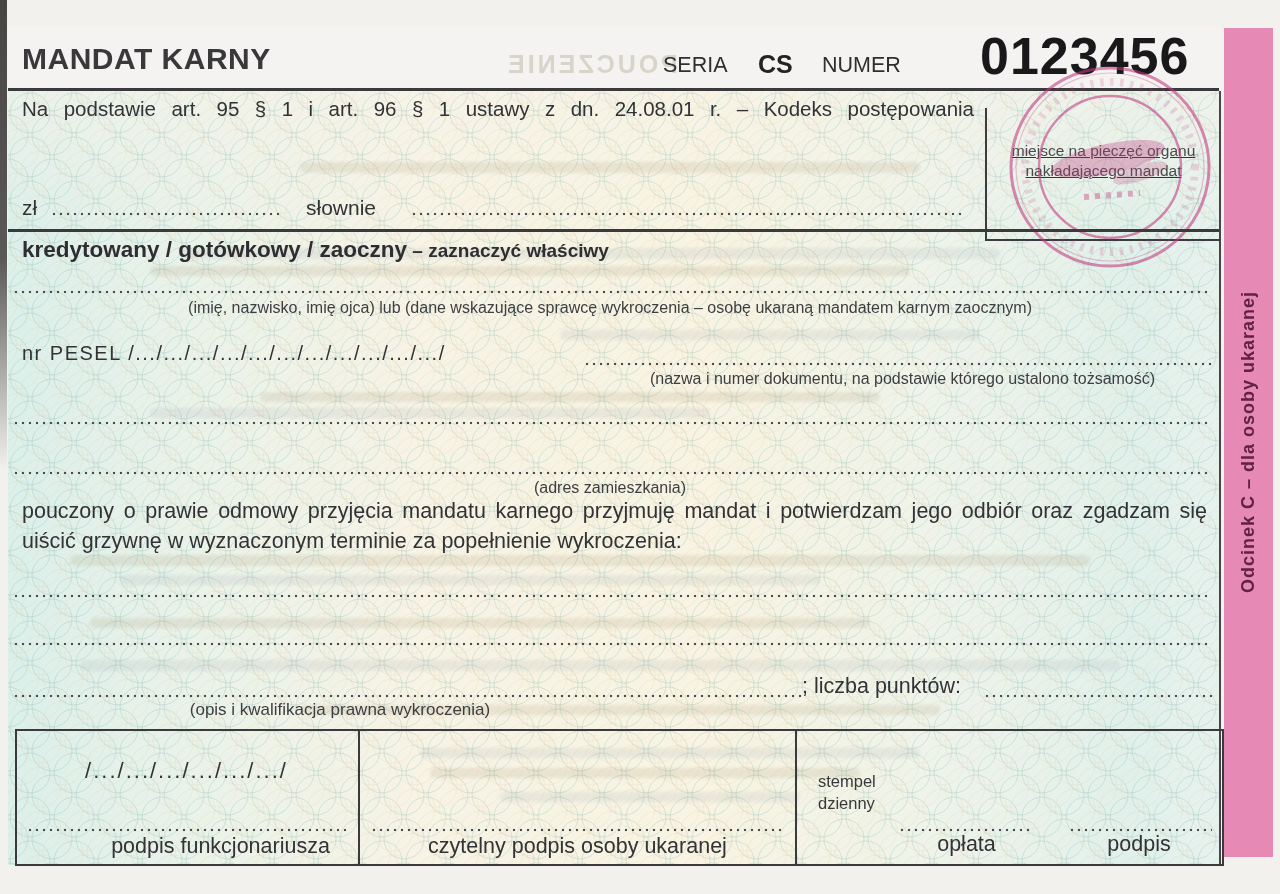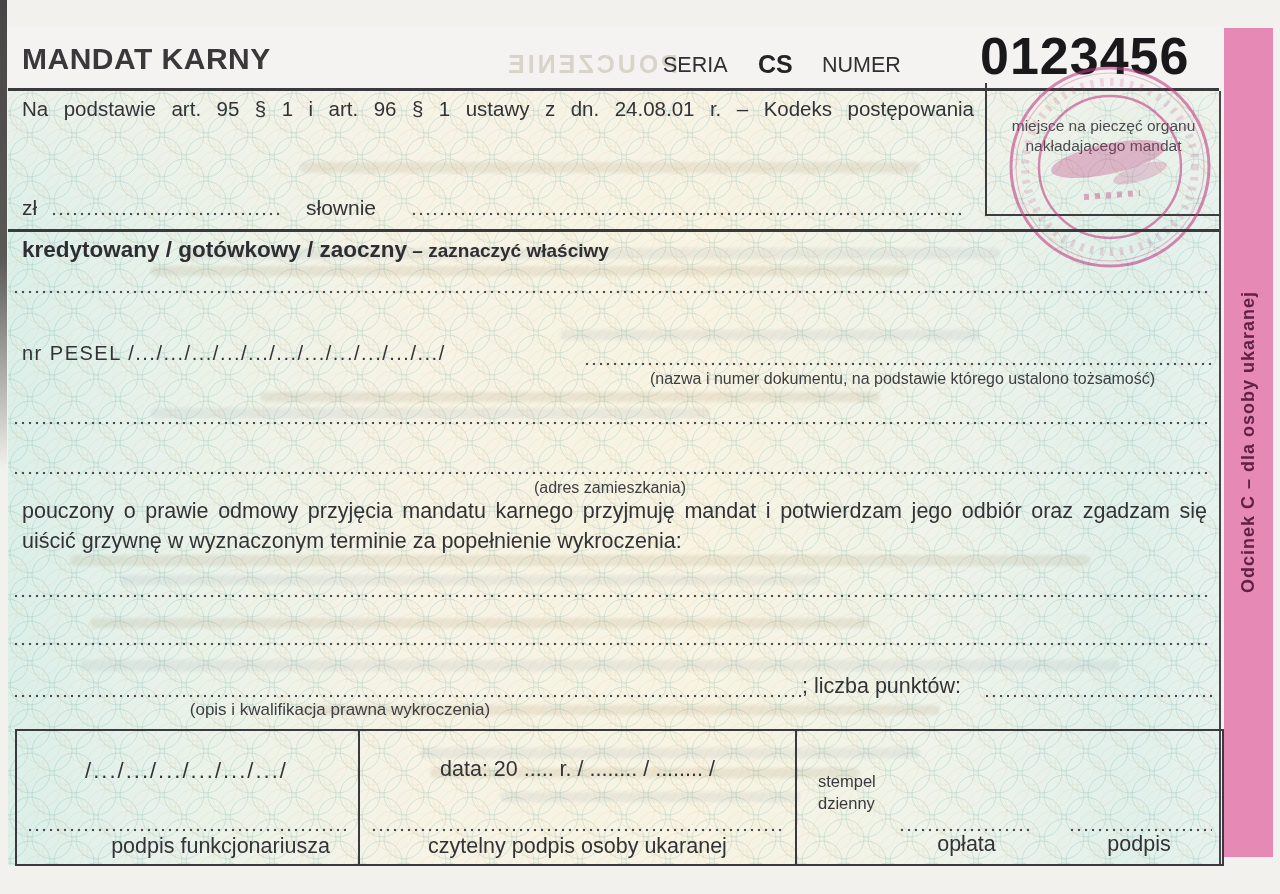--- a/index.html
+++ b/index.html
@@ -39,21 +39,21 @@
   .para{font-size:20.5px;color:#333236;text-align:justify;text-align-last:justify;white-space:nowrap;}
   .para2{font-size:21.5px;line-height:29.5px;color:#333236;text-align:justify;}
   .lbl{font-size:21px;color:#333236;}
   .boldrow{font-size:22.5px;font-weight:bold;color:#2e2d32;}
   .boldrow .small{font-size:19px;}
   .caption{font-size:16px;color:#3e3e42;text-align:center;}
   .caption17{font-size:17px;color:#3e3e42;text-align:center;}
   .dots{height:4px;background:radial-gradient(circle at 2px 2px,#4c4b50 1.25px,rgba(0,0,0,0) 1.6px) repeat-x;background-size:7px 4px;}
   .slots{font-size:20px;letter-spacing:1.5px;color:#333236;white-space:nowrap;}
   
-  .stampbox{left:985px;top:83px;width:233px;height:131px;border-left:2px solid #3c3b40;border-bottom:2px solid #3c3b40;}
+  .stampbox{left:985px;top:108px;width:233px;height:131px;border-left:2px solid #3c3b40;border-bottom:2px solid #3c3b40;text-decoration:underline;}
   .stampbox .cap{padding:33px 14px 0;font-size:15.5px;line-height:19.5px;color:#4a4a4e;text-align:center;}
   .stamp-svg{left:988px;top:55px;width:250px;height:235px;pointer-events:none;}
   
   .bigbox{left:15px;top:729px;width:1205px;height:133px;border:2px solid #3a393d;}
   .vdiv{top:729px;width:2px;height:137px;background:#3a393d;}
   .cellcap{font-size:16.5px;color:#39383c;text-align:center;}
   .sigcap{font-size:21.5px;color:#333236;text-align:center;}
   .dateline{font-size:21.5px;color:#333236;text-align:center;white-space:nowrap;}
   
   .strip{left:1224px;top:28px;width:49px;height:829px;background:#e689b4;
@@ -142,20 +142,21 @@
     <line x1="96" y1="142" x2="152" y2="138" stroke="rgba(193,55,125,0.4)" stroke-width="6" stroke-dasharray="5 6"></line>
   </svg>
 
   <div class="abs rule" style="left:8px;top:229px;width:1211px;height:2.5px"></div>
 
   <div class="abs boldrow" style="left:22px;top:237px">
     <span>kredytowany / gotówkowy / zaoczny</span><span class="small"> – zaznaczyć właściwy</span>
   </div>
 
   <div class="abs dots" style="left:14px;top:290px;width:1198px"></div>
+  <div class="abs caption" style="left:0;top:299px;width:1220px">(imię, nazwisko, imię ojca) lub (dane wskazujące sprawcę wykroczenia – osobę ukaraną mandatem karnym zaocznym)</div>
 
   <div class="abs slots" style="left:22px;top:342px">
     <span>nr PESEL</span>
     <span>/.../.../.../.../.../.../.../.../.../.../.../</span>
   </div>
   <div class="abs dots" style="left:585px;top:362px;width:627px"></div>
   <div class="abs caption" style="left:590px;top:370px;width:625px">(nazwa i numer dokumentu, na podstawie którego ustalono tożsamość)</div>
 
   <div class="abs dots" style="left:14px;top:421px;width:1198px"></div>
   <div class="abs dots" style="left:14px;top:471px;width:1198px"></div>
@@ -171,21 +172,20 @@
   <div class="abs caption17" style="left:20px;top:700px;width:640px">(opis i kwalifikacja prawna wykroczenia)</div>
 
   <div class="abs bigbox"></div>
   <div class="abs vdiv" style="left:358px"></div>
   <div class="abs vdiv" style="left:795px"></div>
 
   <div class="abs slots" style="left:15px;top:758px;width:343px;text-align:center;font-size:22px;letter-spacing:2px">/.../.../.../.../.../.../</div>
   <div class="abs dots" style="left:28px;top:828px;width:318px"></div>
   <div class="abs sigcap" style="left:15px;top:834px;width:411px">podpis funkcjonariusza</div>
 
-  <div class="abs dateline" style="left:360px;top:757px;width:435px">data: 20 ..... r.  / ........ / ........ /</div>
   <div class="abs dots" style="left:372px;top:828px;width:410px"></div>
   <div class="abs sigcap" style="left:360px;top:834px;width:435px">czytelny podpis osoby ukaranej</div>
 
   <div class="abs cellcap" style="left:818px;top:770px;width:100px;text-align:left;line-height:22px">stempel dzienny</div>
   <div class="abs dots" style="left:900px;top:828px;width:133px"></div>
   <div class="abs sigcap" style="left:900px;top:832px;width:133px">opłata</div>
   <div class="abs dots" style="left:1070px;top:828px;width:142px"></div>
   <div class="abs sigcap" style="left:1068px;top:832px;width:142px">podpis</div>
 
   <div class="abs strip">

